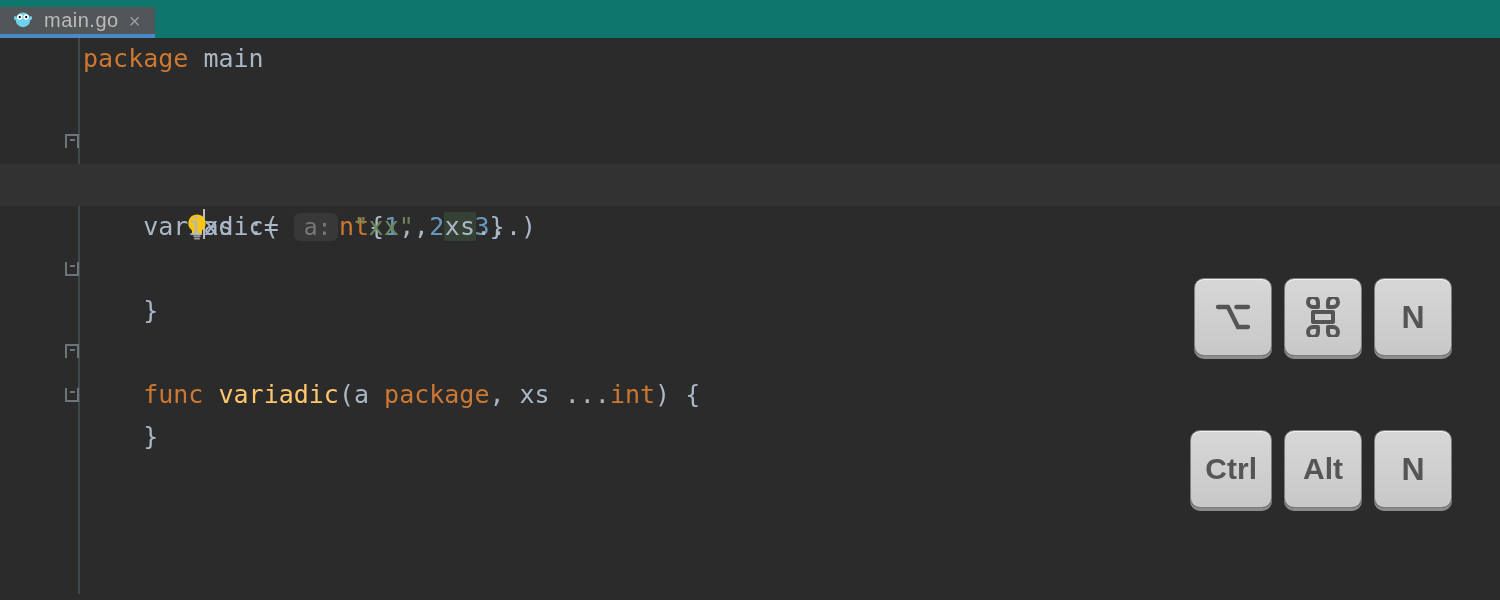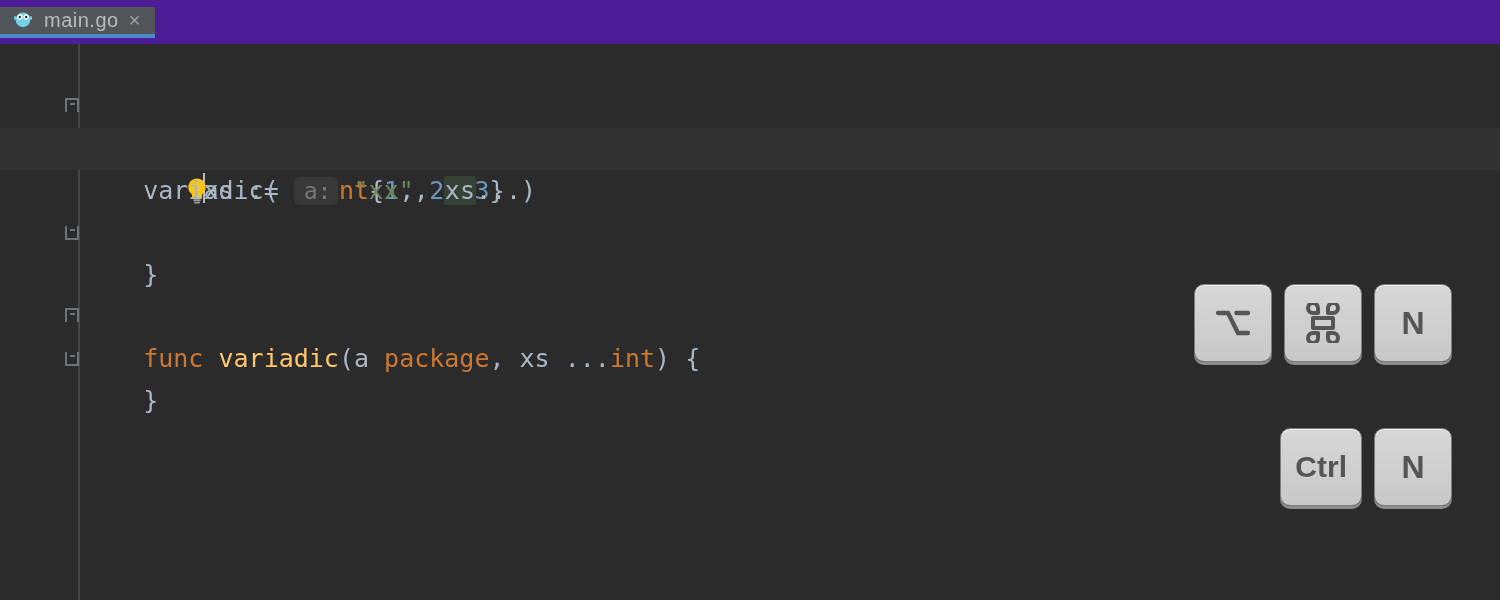--- a/index.html
+++ b/index.html
@@ -7,23 +7,23 @@
     width: 1500px;
     height: 600px;
     overflow: hidden;
     background: #2b2b2b;
     font-family: "Menlo", "Consolas", "DejaVu Sans Mono", monospace;
   }
 
   
   .tabbar {
     display: flex;
-    align-items: center;
-    height: 44px;
-    background: #4c1d95;
+    align-items: flex-end;
+    height: 38px;
+    background: #0f766e;
   }
   .tab {
     display: flex;
     align-items: center;
     gap: 10px;
     padding: 0 14px 0 12px;
     background: #515658;
     border-bottom: 4px solid #4a88c7;
     color: #bbbbbb;
     font-family: -apple-system, "Segoe UI", Arial, sans-serif;
@@ -119,21 +119,21 @@
   }
 
   
   .keys {
     position: absolute;
     right: 48px;
     display: flex;
     gap: 12px;
   }
   .keys.row1 { top: 240px; }
-  .keys.row2 { top: 384px; }
+  .keys.row2 { top: 392px; }
   .key {
     min-width: 78px; height: 78px;
     padding: 0 14px;
     border-radius: 10px;
     background: linear-gradient(#d7d7d7, #c8c8c8);
     border: 1px solid #7e7e7e;
     box-shadow: 0 3px 0 #8c8c8c, inset 0 1px 0 #f2f2f2;
     color: #555;
     font-family: -apple-system, "Segoe UI", Arial, sans-serif;
     font-weight: 700;
@@ -162,20 +162,21 @@
       </svg>
     </span>
     <span>main.go</span>
     <span class="close">×</span>
   </div>
 </div>
 
 <div class="editor">
   <div class="gutter"></div>
 
+  <div class="line"><span class="kw">package</span><span> </span><span class="id">main</span></div>
 
   <div class="line"></div>
 
   <div class="line">
     <span class="fold top"></span><span class="kw">func</span><span> </span><span class="fn">callVariadic</span><span>() {</span>
   </div>
 
   <div class="line active">
     <span class="bulb">
       <svg viewBox="0 0 24 24">
@@ -212,15 +213,16 @@
     <div class="key">
       <svg viewBox="0 0 24 24" fill="none" stroke="#555" stroke-width="2.4">
         <path d="M9 3a3 3 0 1 0-3 3h3V3zM15 3a3 3 0 1 1 3 3h-3V3zM9 21a3 3 0 1 1-3-3h3v3zM15 21a3 3 0 1 0 3-3h-3v3zM6 9h12v6H6z" stroke-linejoin="round"></path>
       </svg>
     </div>
     <div class="key">N</div>
   </div>
 
   <div class="keys row2">
     <div class="key small">Ctrl</div>
+    <div class="key small">Alt</div>
     <div class="key">N</div>
   </div>
 </div>
 
 </body></html>

